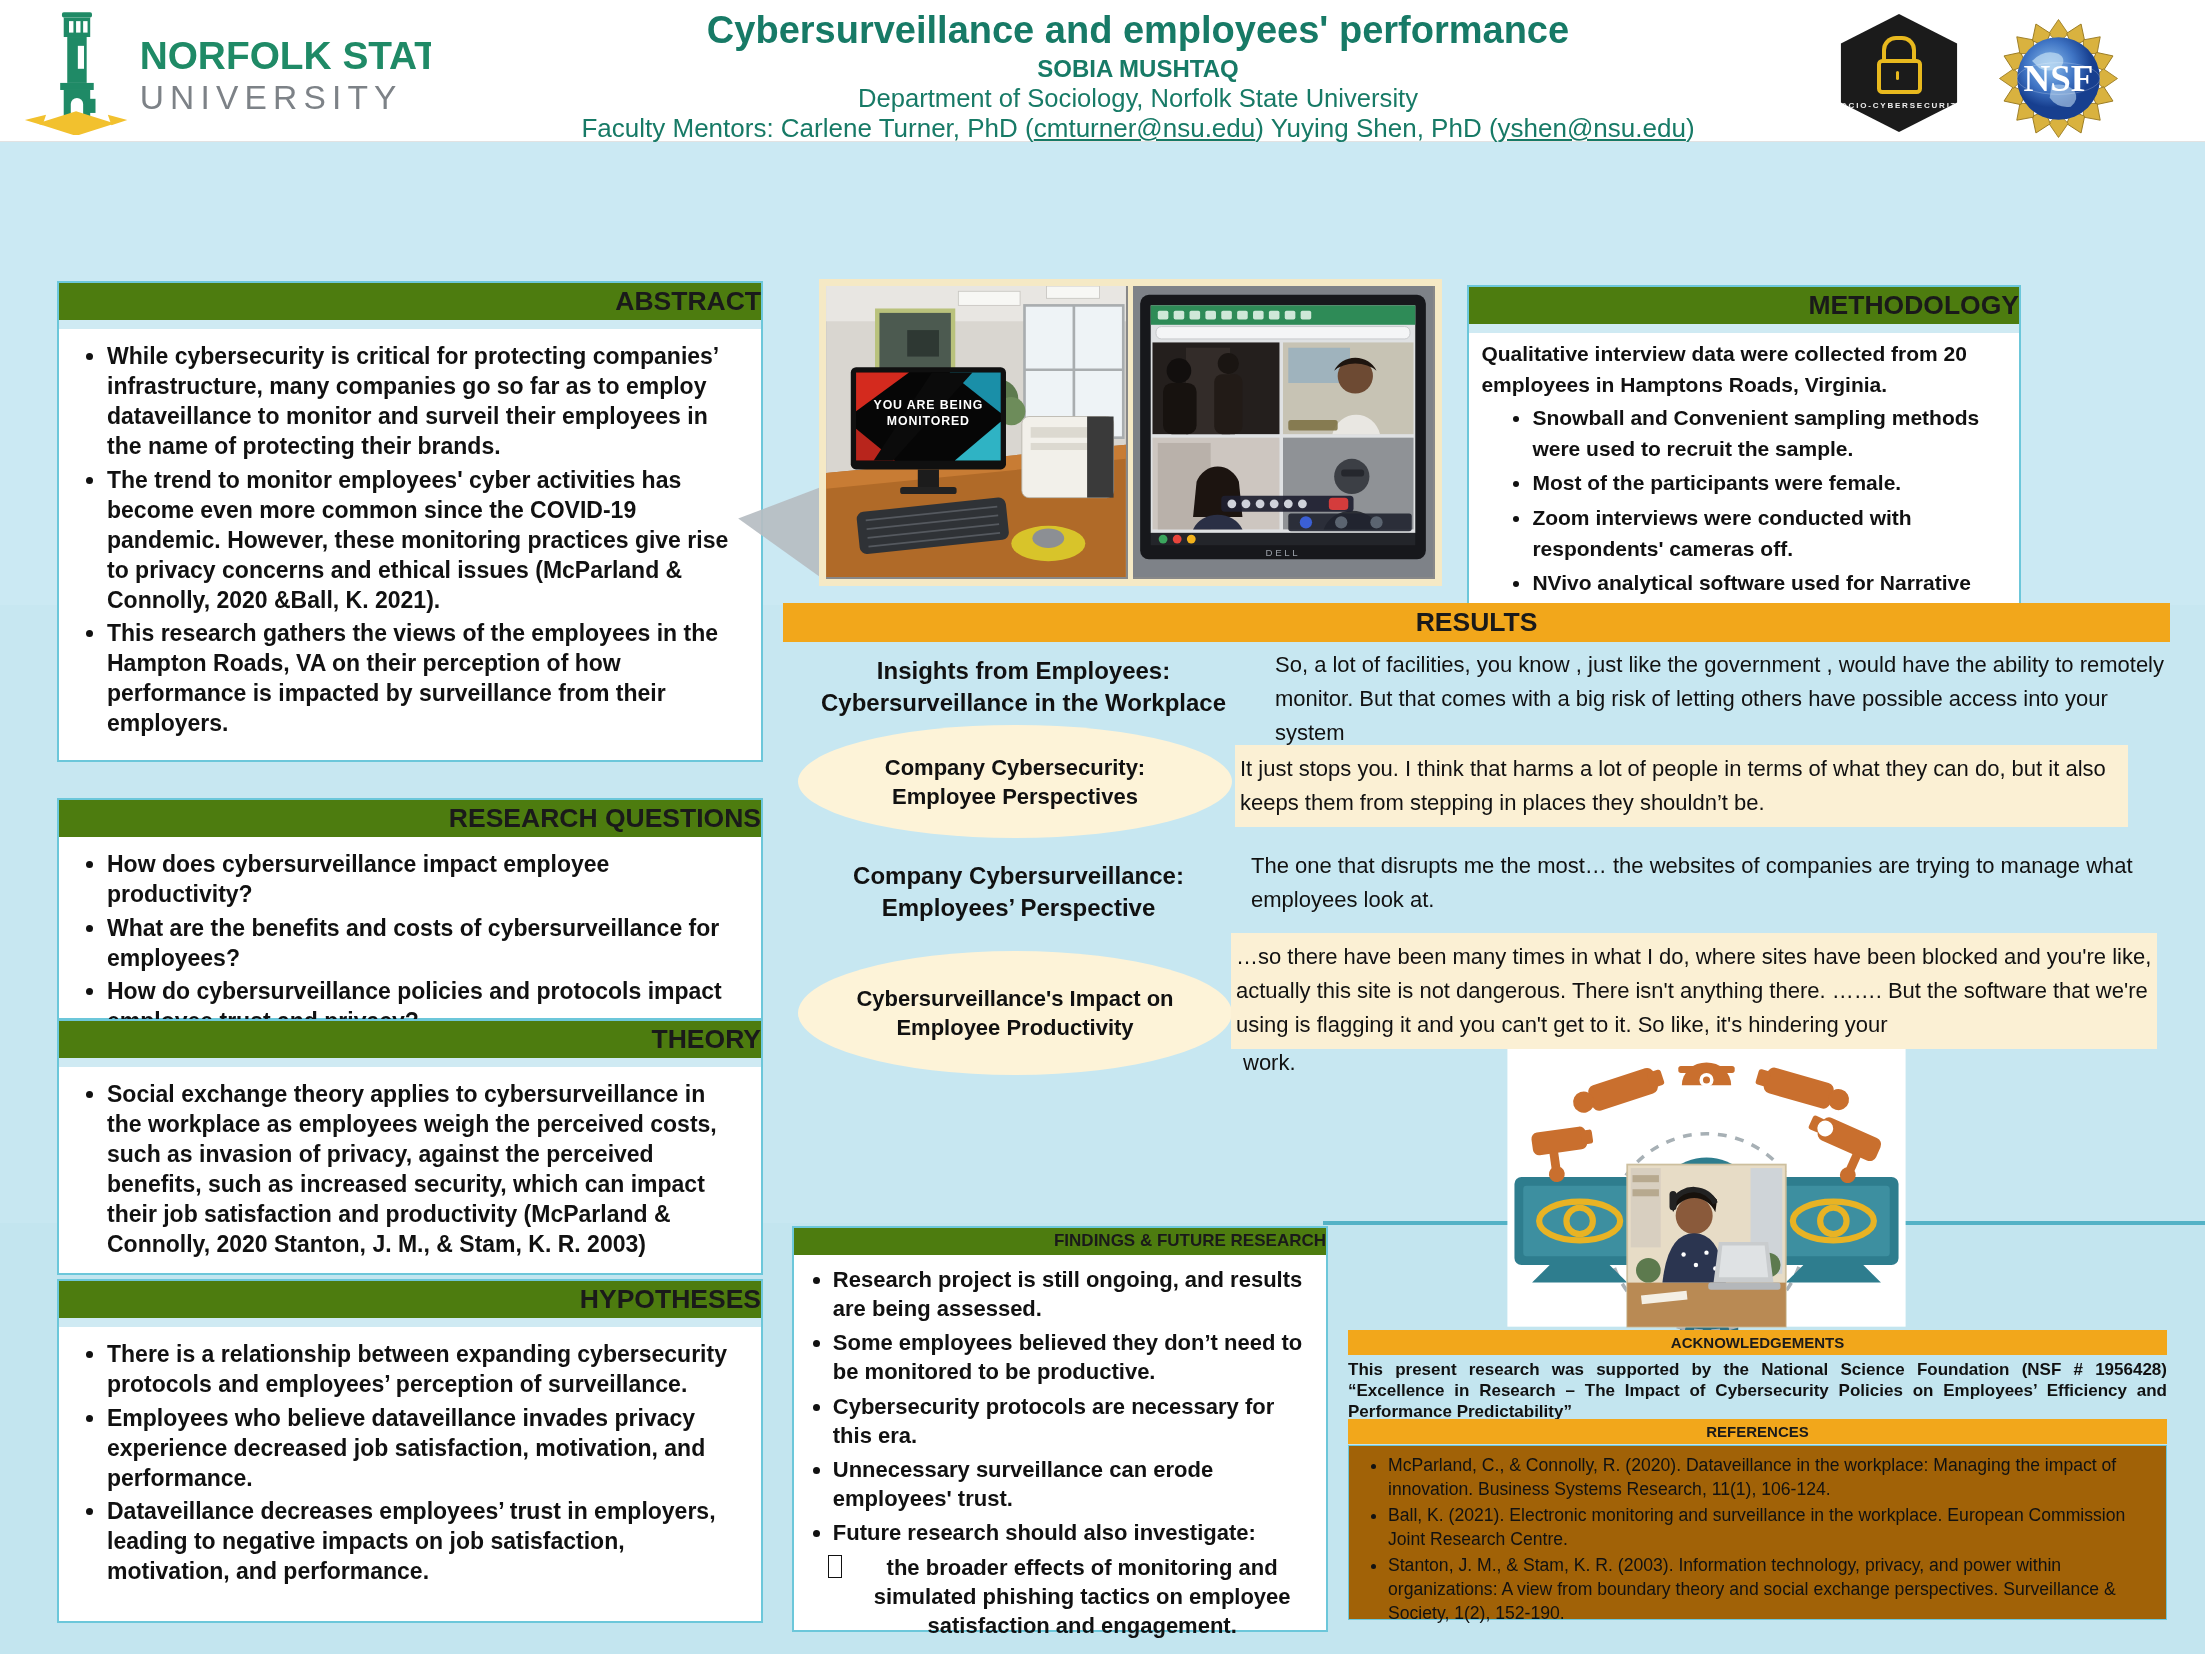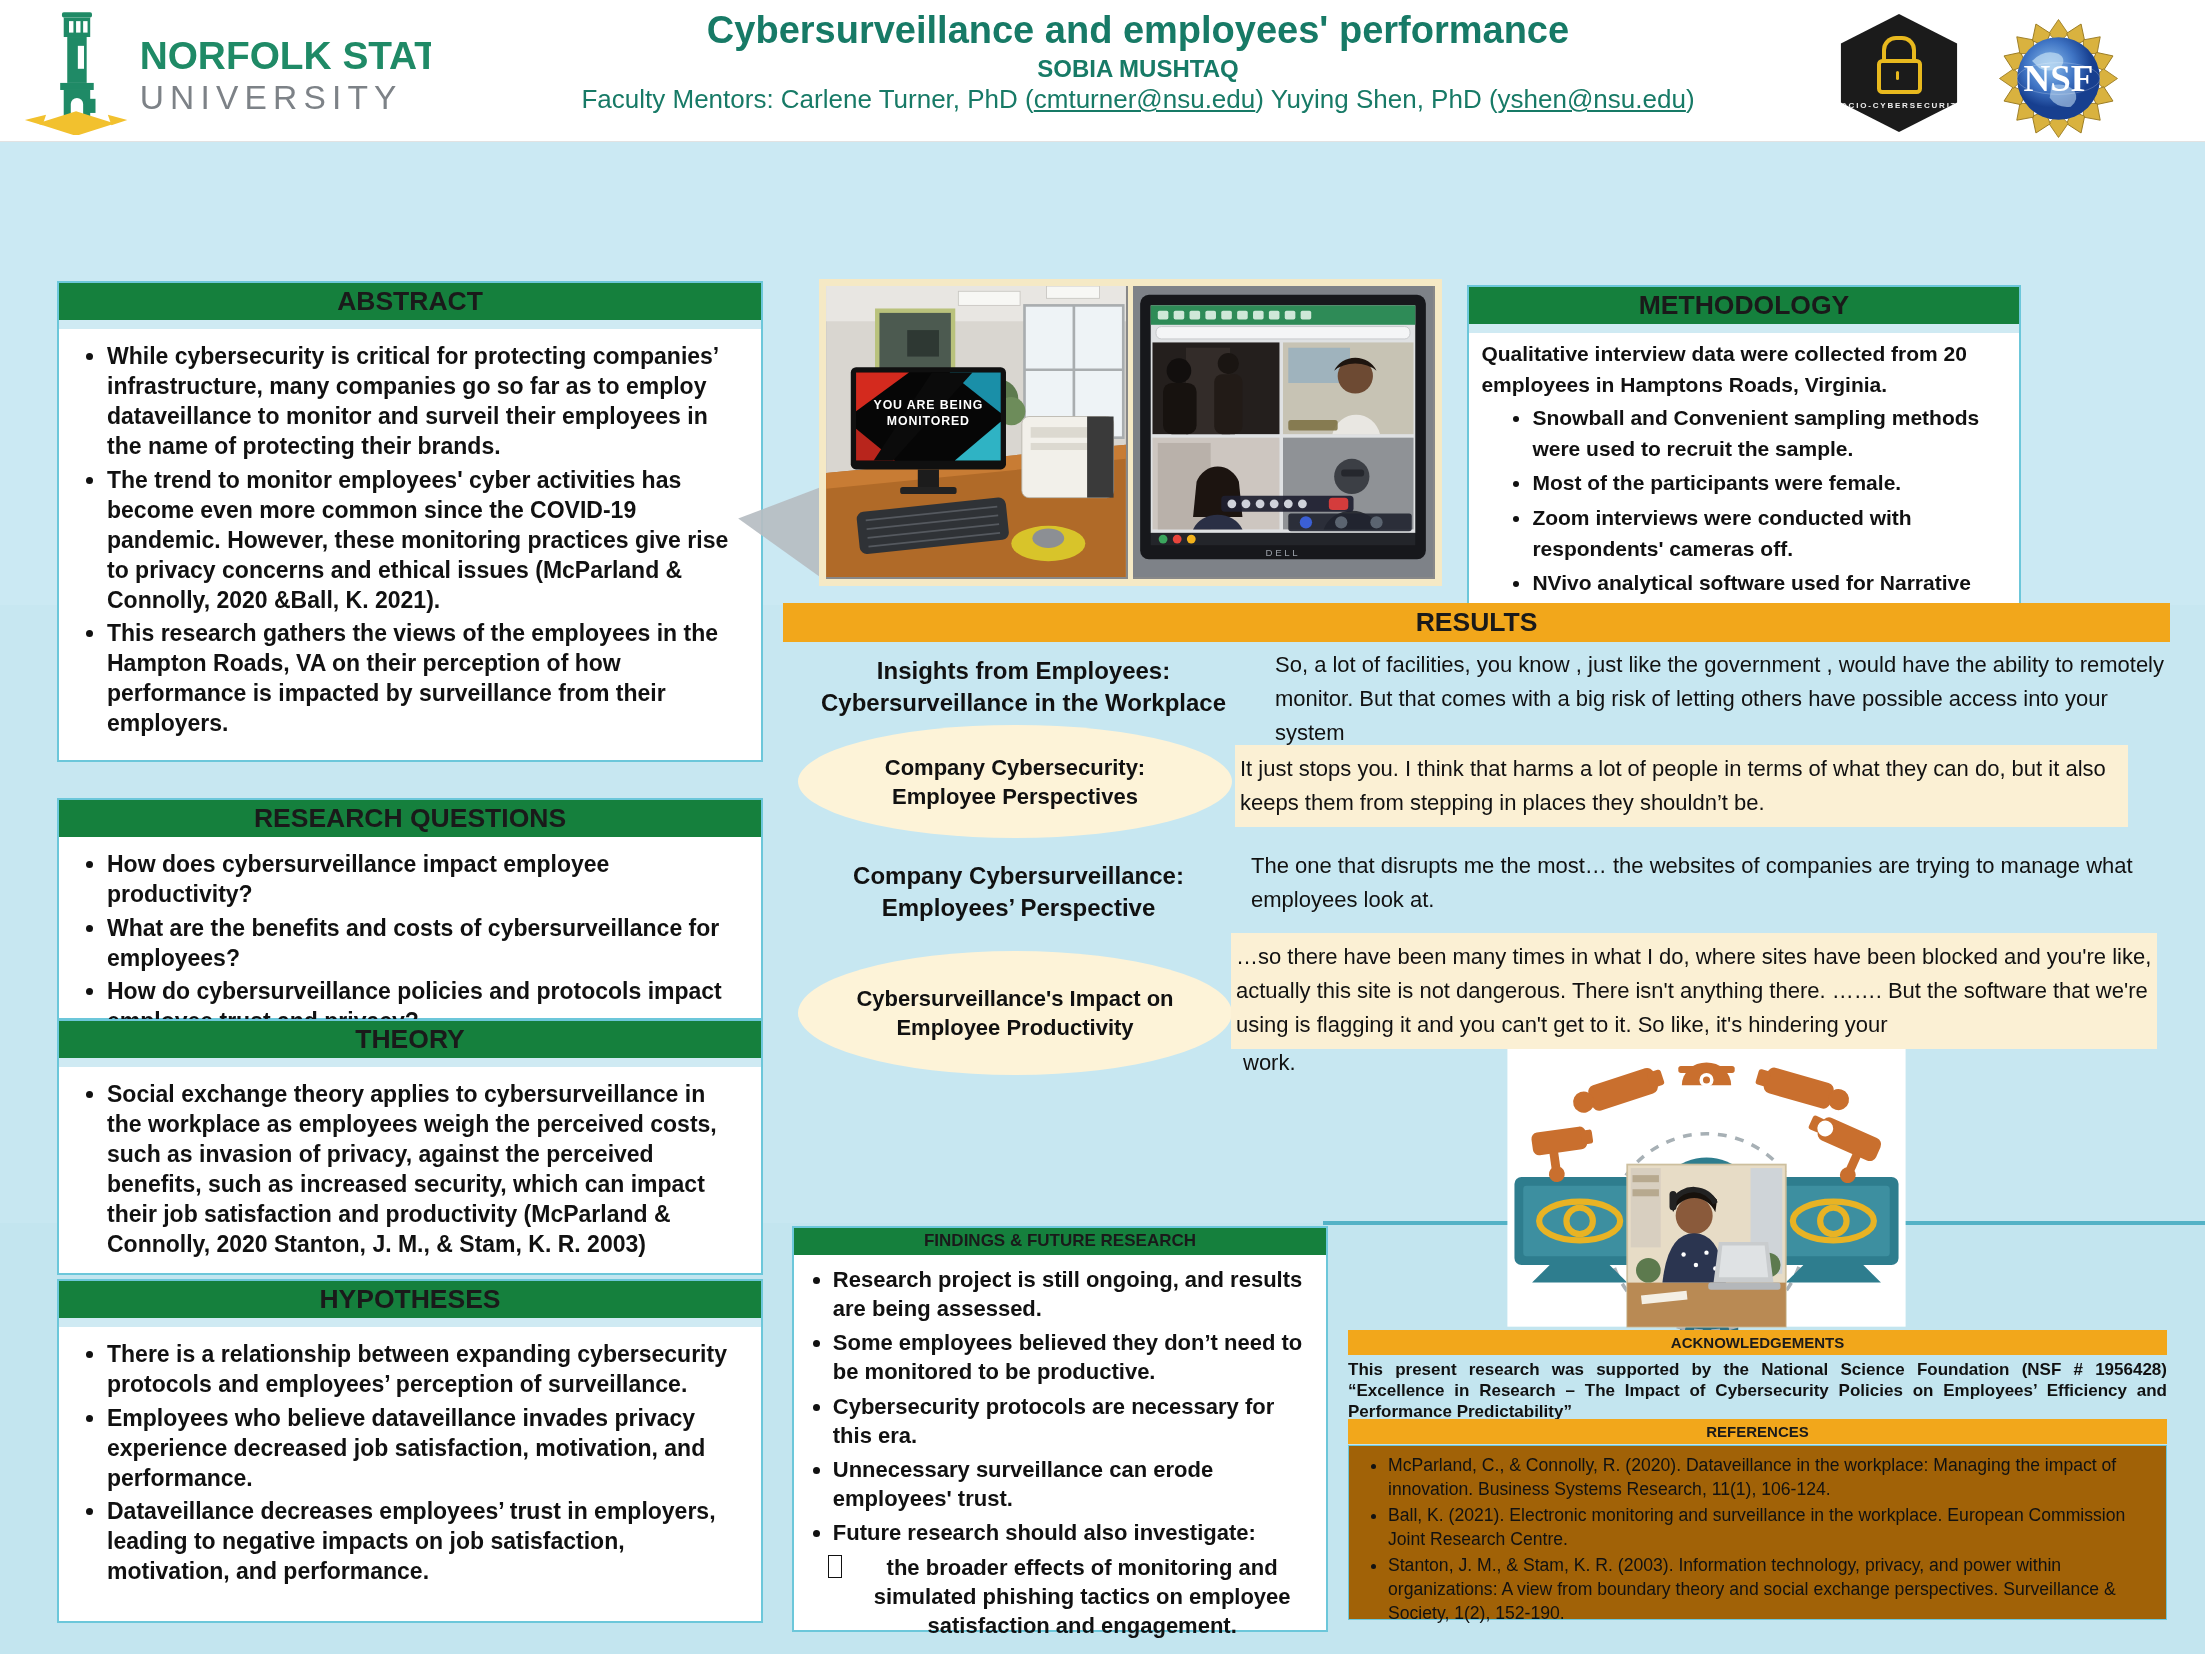--- a/index.html
+++ b/index.html
@@ -27,21 +27,21 @@
     align-items:center;justify-content:center;}
   .lock-shackle{width:26.5px;height:19.4px;border:4.4px solid #e8b91e;border-bottom:none;
     border-radius:14px 14px 0 0;}
   .lock-body{width:37px;height:26.5px;border:4.4px solid #e8b91e;border-radius:5.3px;position:relative;}
   .lock-key{position:absolute;left:15px;top:8px;width:3.5px;height:8.8px;background:#e8b91e;border-radius:1.8px;}
   .hex-label{margin-top:7px;color:#eee;font-size:8px;letter-spacing:1.8px;font-weight:bold;}
   .nsf-logo{position:absolute;left:1996px;top:16px;width:125px;height:125px;z-index:6;}
 
   
   .box{position:absolute;border:2.6px solid #6cc7da;background:#ffffff;box-sizing:border-box;z-index:3;}
-  .box-header{background:#15803d;color:#1a1a1a;font-weight:bold;text-align:center;
+  .box-header{background:#4d7c0f;color:#1a1a1a;font-weight:bold;text-align:right;
     font-size:26.5px;line-height:37px;height:37px;}
   .box-header.small{font-size:17px;line-height:26.5px;height:26.5px;}
   .box-gap{height:8.8px;background:#cfeaf3;}
   .box-content{padding:7px 21px 8.8px 16px;}
   .box-content ul{margin:5.3px 0 0 0;padding-left:32px;}
   .box-content li{font-weight:bold;font-size:23px;line-height:30px;margin-bottom:3.5px;}
   .bar-header{position:absolute;background:#f2a71b;color:#1a1a1a;font-weight:bold;text-align:center;
     box-sizing:border-box;z-index:6;}
 
   #abstract-box{left:57px;top:281px;width:706px;height:481px;}
@@ -129,20 +129,21 @@
         <polygon points="10,128 34,122 30,134" fill="#f2c12e"></polygon>
         <polygon points="126,128 104,122 108,134" fill="#f2c12e"></polygon>
         <text x="140" y="70" font-size="44" font-weight="bold" fill="#1f8a66" font-family="Liberation Sans, sans-serif">NORFOLK STATE</text>
         <text x="140" y="116" font-size="38" fill="#7d8287" letter-spacing="7" font-family="Liberation Sans, sans-serif">UNIVERSITY</text>
       </svg>
     </div>
 
     <div class="title-block">
       <div class="poster-title">Cybersurveillance and employees' performance</div>
       <div class="poster-author">SOBIA MUSHTAQ</div>
+      <div class="poster-dept">Department of Sociology, Norfolk State University</div>
       <div class="poster-mentors"><span>Faculty Mentors: Carlene Turner, PhD (</span><a href="#">cmturner@nsu.edu</a><span>) Yuying Shen, PhD (</span><a href="#">yshen@nsu.edu</a><span>)</span></div>
     </div>
 
     <div class="hex-logo">
       <div class="hex-inner">
         <div>
           <div class="lock-shackle" style="margin:0 auto;"></div>
           <div class="lock-body">
               <div class="lock-key"></div>
             </div>

